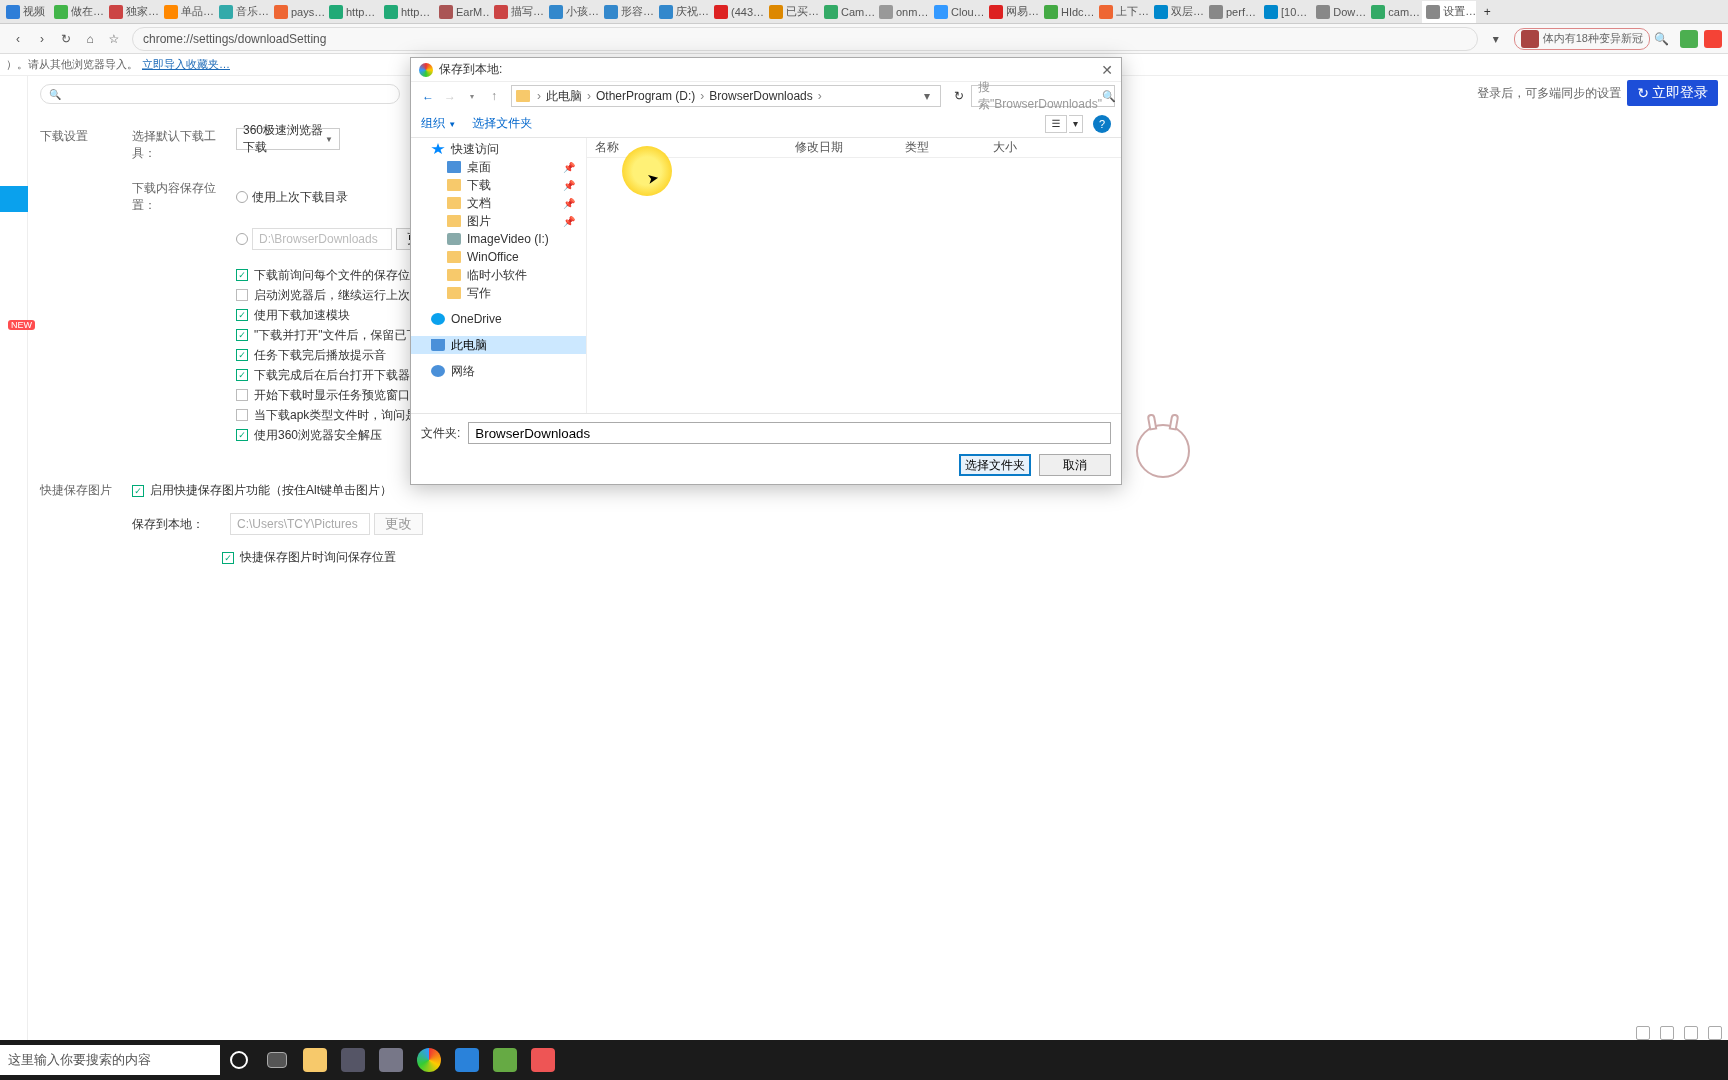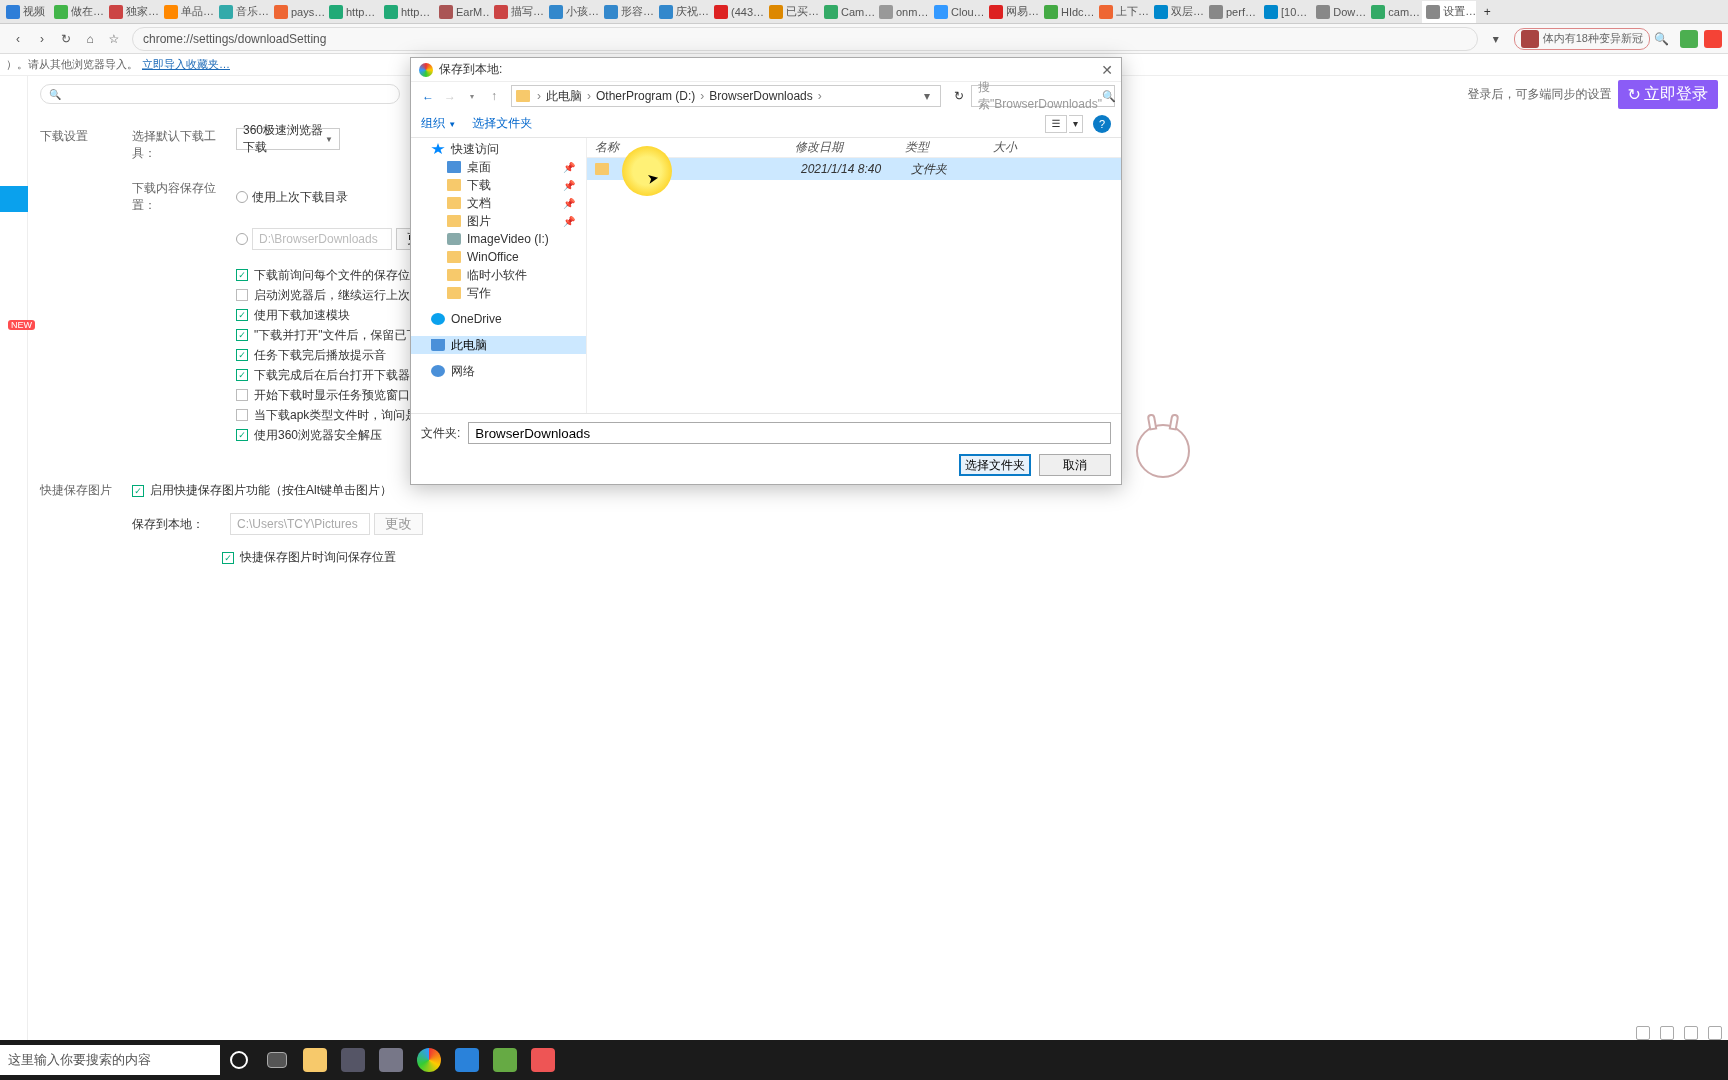--- a/index.html
+++ b/index.html
@@ -28,21 +28,21 @@
 .settings-area { position: absolute; top: 76px; left: 0; right: 0; bottom: 40px; background: #f5f5f5; display: flex; }
 .left-rail { width: 28px; background: #fff; border-right: 1px solid #eee; position: relative; }
 .left-rail .sel { position: absolute; top: 110px; left: 0; width: 28px; height: 26px; background: #0aa1ed; }
 .left-rail .new-badge { position: absolute; top: 244px; left: 8px; background: #ff4d4f; color: #fff; font-size: 9px; padding: 0 3px; border-radius: 3px; }
 .settings-body { flex: 1; background: #fff; padding: 8px 12px; }
 .search-slim { width: 360px; height: 20px; border: 1px solid #ddd; border-radius: 10px; padding: 0 8px; display: flex; align-items: center; }
 .search-slim::before { content: "🔍"; font-size: 10px; color: #999; margin-right: 4px; }
 
 .right-login { position: absolute; top: 4px; right: 10px; display: flex; align-items: center; font-size: 12px; }
 .login-text { color: #666; margin-right: 6px; }
-.login-btn { background: #8b5cf6; color: #fff; border: none; padding: 4px 10px; border-radius: 2px; cursor: pointer; font-size: 16px; display:flex; align-items:center; }
+.login-btn { background: #1d4ed8; color: #fff; border: none; padding: 4px 10px; border-radius: 2px; cursor: pointer; font-size: 14px; display:flex; align-items:center; }
 .login-btn::before { content: "↻"; margin-right: 3px; }
 .form-label { color: #666; font-size: 12px; }
 .form-sublabel { color: #666; font-size: 12px; }
 .dropdown { height: 22px; border: 1px solid #ccc; padding: 0 6px; display: flex; align-items: center; width: 104px; justify-content: space-between; }
 .dropdown .arr { font-size: 8px; color: #666; }
 .radio { width: 12px; height: 12px; border: 1px solid #aaa; border-radius: 50%; display: inline-block; vertical-align: middle; margin-right: 4px; }
 .path-input { height: 22px; border: 1px solid #ddd; width: 140px; padding: 0 6px; color: #bbb; display: inline-flex; align-items: center; }
 .sm-btn { height: 22px; border: 1px solid #ccc; background: #f7f7f7; padding: 0 10px; margin-left: 4px; cursor: pointer; }
 
 .checklist { margin-top: 16px; padding-left: 196px; }
@@ -83,21 +83,21 @@
 .tree-item .ticon.disk { background: #8aa; border-radius: 2px; }
 .tree-item .ticon.cloud { background: #0aa1ed; border-radius: 50%; }
 .tree-item .ticon.pc { background: #4a90d9; border-radius: 0 0 2px 2px; }
 .tree-item .ticon.net { background: #4a90d9; border-radius: 50%; }
 .tree-item .ticon.blue { background: #4a90d9; }
 .tree-item.activeR { background: #cce8ff; color: #000; }
 .tree-item .pin { margin-left: auto; margin-right: 10px; color: #999; font-size: 10px; }
 
 .dlg-list { flex: 1; display: flex; flex-direction: column; }
 .list-head { height: 20px; display: flex; align-items: center; border-bottom: 1px solid #eee; font-size: 12px; color: #555; }
-.col { padding: 0 8px; font-style: italic; }
+.col { padding: 0 8px; }
 .col-name { width: 200px; }
 .col-date { width: 110px; }
 .col-type { width: 88px; }
 .col-size { width: 50px; }
 .list-row { height: 22px; display: flex; align-items: center; }
 .list-row.sel { background: #cce8ff; }
 .list-row .ficon { width: 14px; height: 12px; background: #f7c96b; border-radius: 1px; margin-left: 8px; margin-right: 6px; }
 
 .dlg-bottom { border-top: 1px solid #e5e5e5; padding: 8px 10px; display: flex; align-items: center; flex-wrap: wrap; }
 .folder-label { color: #333; margin-right: 8px; }
@@ -455,26 +455,20 @@
           <span>网络</span>
         </div>
     </div>
     <div class="dlg-list">
       <div class="list-head">
         <div class="col col-name">名称</div>
         <div class="col col-date">修改日期</div>
         <div class="col col-type">类型</div>
         <div class="col col-size">大小</div>
       </div>
-      <div class="list-row sel">
-        <span class="ficon"></span>
-        <div class="col" style="width:178px">Pictures</div>
-        <div class="col col-date">2021/1/14 8:40</div>
-        <div class="col col-type">文件夹</div>
-      </div>
     </div>
   </div>
   <div class="dlg-bottom">
     <span class="folder-label">文件夹:</span>
     <input class="folder-input" value="BrowserDownloads" style="">
     <div class="dlg-actions">
       <button class="dlg-btn primary">选择文件夹</button>
       <button class="dlg-btn">取消</button>
     </div>
   </div>

